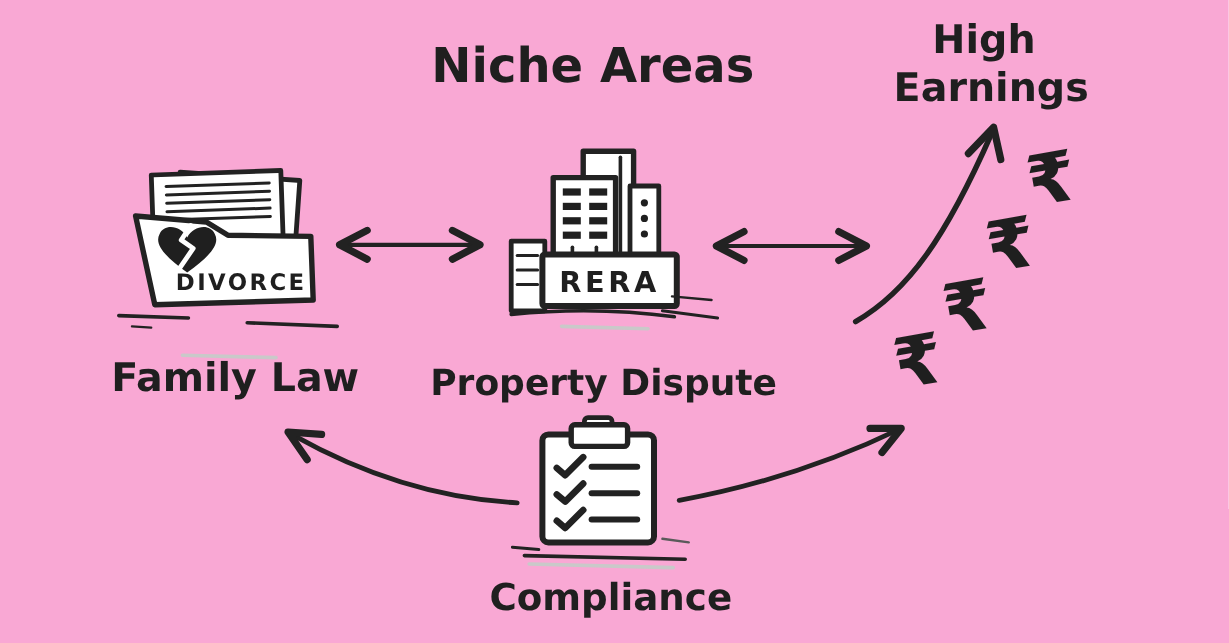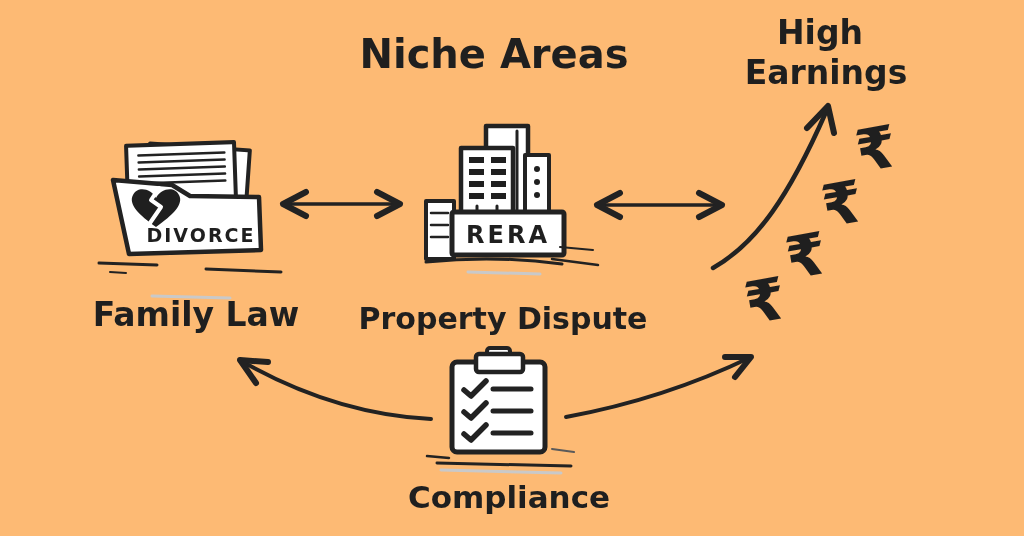--- a/index.html
+++ b/index.html
@@ -1,16 +1,16 @@
 <!DOCTYPE html>
 <html><head>
 <meta charset="utf-8">
 <style>
   html,body{margin:0;padding:0;background:#ffffff;}
-  .stage{position:relative;width:1024px;height:536px;background:#fdba74;overflow:hidden;}
+  .stage{position:relative;width:1024px;height:536px;background:#f9a8d4;overflow:hidden;}
   svg{display:block;}
   svg text{font-family:"DejaVu Sans","Liberation Sans",sans-serif;font-weight:700;fill:#1f1f1f;}
   .t40{font-size:40px;}
   .t34{font-size:33px;}
   .t33{font-size:33px;}
   .t31{font-size:31px;}
   .t30{font-size:30px;}
   .t24{font-size:24px;letter-spacing:3px;}
   .t19{font-size:19px;letter-spacing:2px;}
   .t58{font-size:58px;}

